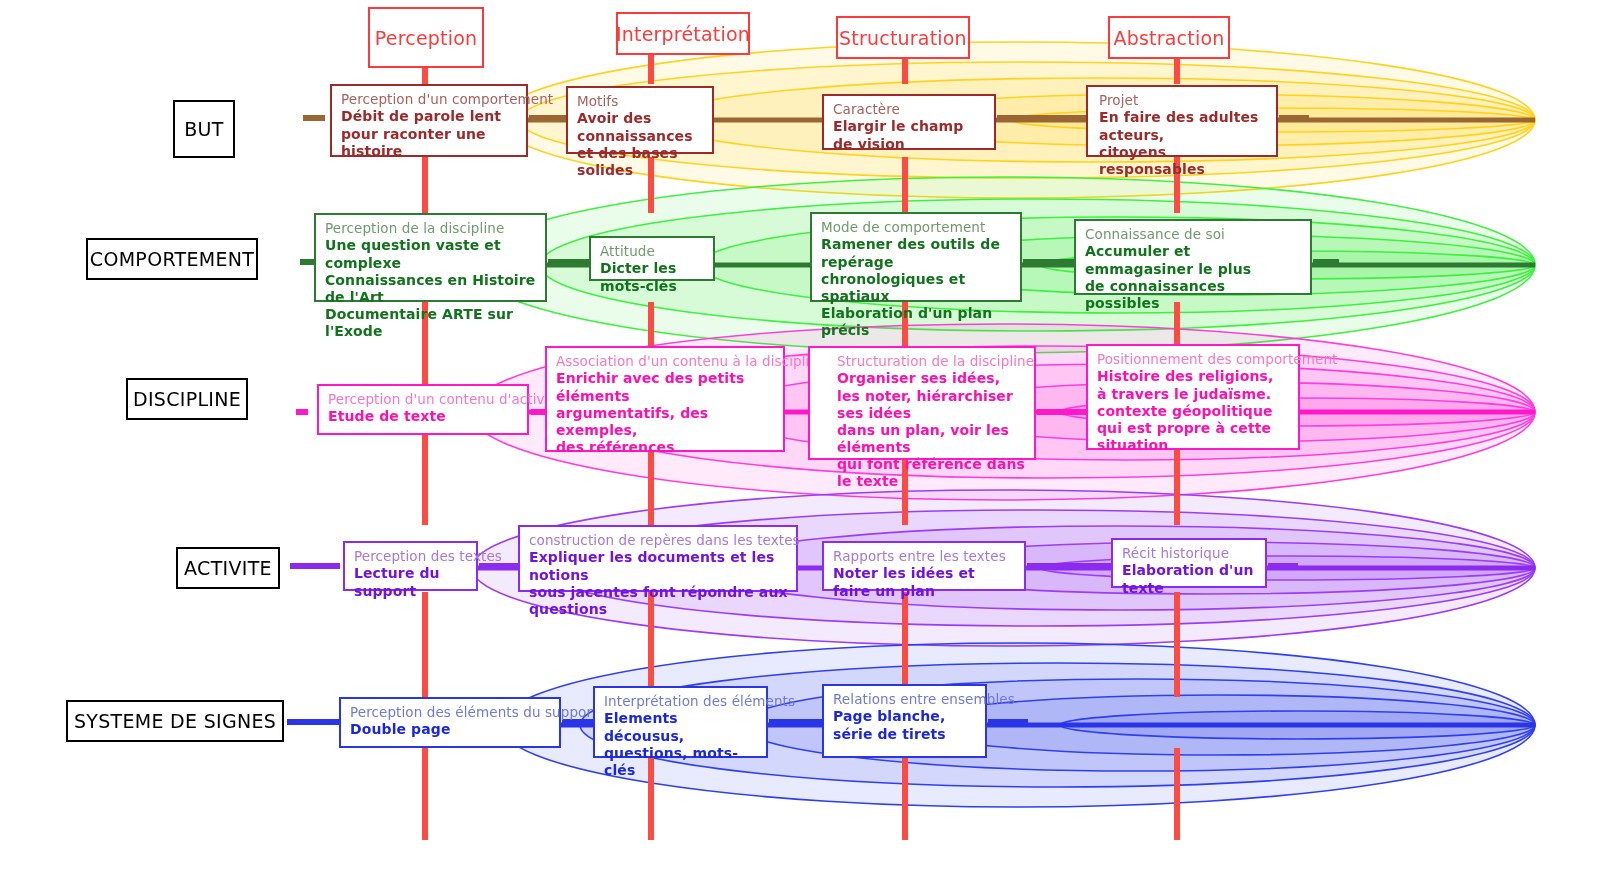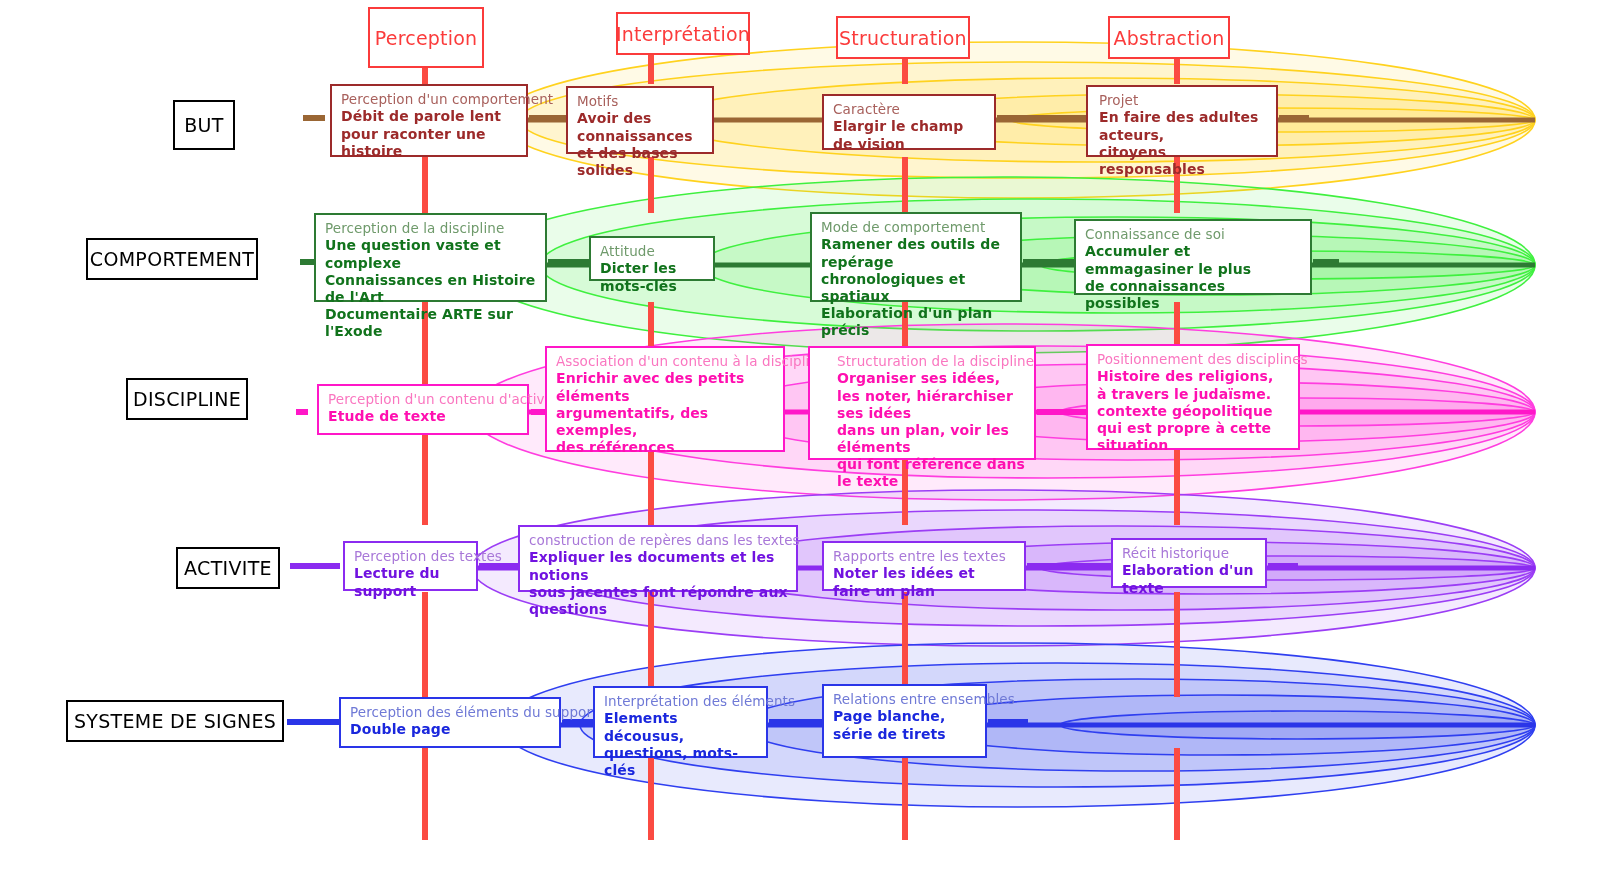--- a/index.html
+++ b/index.html
@@ -109,21 +109,21 @@
         <line x1="1177" x2="1177" y1="592" y2="697" stroke="#fb4b42" stroke-width="6"></line>
         <line x1="1177" x2="1177" y1="748" y2="840" stroke="#fb4b42" stroke-width="6"></line>
       </g>
   </svg>
 
   <div class="colhdr" style="left:368px;top:7px;width:116px;height:61px;">Perception</div>
   <div class="colhdr" style="left:616px;top:12px;width:134px;height:43px;">Interprétation</div>
   <div class="colhdr" style="left:836px;top:16px;width:134px;height:43px;">Structuration</div>
   <div class="colhdr" style="left:1108px;top:16px;width:122px;height:43px;">Abstraction</div>
 
-  <div class="rowlbl r-but" style="left:173px;top:100px;width:62px;height:50px;">BUT</div>
+  <div class="rowlbl r-but" style="left:173px;top:100px;width:62px;height:58px;">BUT</div>
   <div class="rowlbl r-comp" style="left:86px;top:238px;width:172px;height:42px;">COMPORTEMENT</div>
   <div class="rowlbl r-disc" style="left:126px;top:378px;width:122px;height:42px;">DISCIPLINE</div>
   <div class="rowlbl r-act" style="left:176px;top:547px;width:104px;height:42px;">ACTIVITE</div>
   <div class="rowlbl r-sys" style="left:66px;top:700px;width:218px;height:42px;">SYSTEME DE SIGNES</div>
 
   <div class="r-but">
     <div class="node" style="left:330px;top:84px;width:198px;height:73px;">
       <div class="hdr">Perception d'un comportement</div>
       <div class="bdy">Débit de parole lent
 pour raconter une histoire</div>
@@ -180,21 +180,21 @@
  des références</div>
     </div>
     <div class="node" style="left:808px;top:346px;width:228px;height:114px;padding-left:27px;">
       <div class="hdr">Structuration de la discipline</div>
       <div class="bdy">Organiser ses idées,
  les noter, hiérarchiser ses idées
  dans un plan, voir les éléments
 qui font référence dans le texte</div>
     </div>
     <div class="node" style="left:1086px;top:344px;width:214px;height:106px;">
-      <div class="hdr">Positionnement des disciplines</div>
+      <div class="hdr">Positionnement des comportement</div>
       <div class="bdy">Histoire des religions,
 à travers le judaïsme.
 contexte géopolitique
 qui est propre à cette situation</div>
     </div>
   </div>
 
   <div class="r-act">
     <div class="node" style="left:343px;top:541px;width:135px;height:50px;">
       <div class="hdr">Perception des textes</div>

